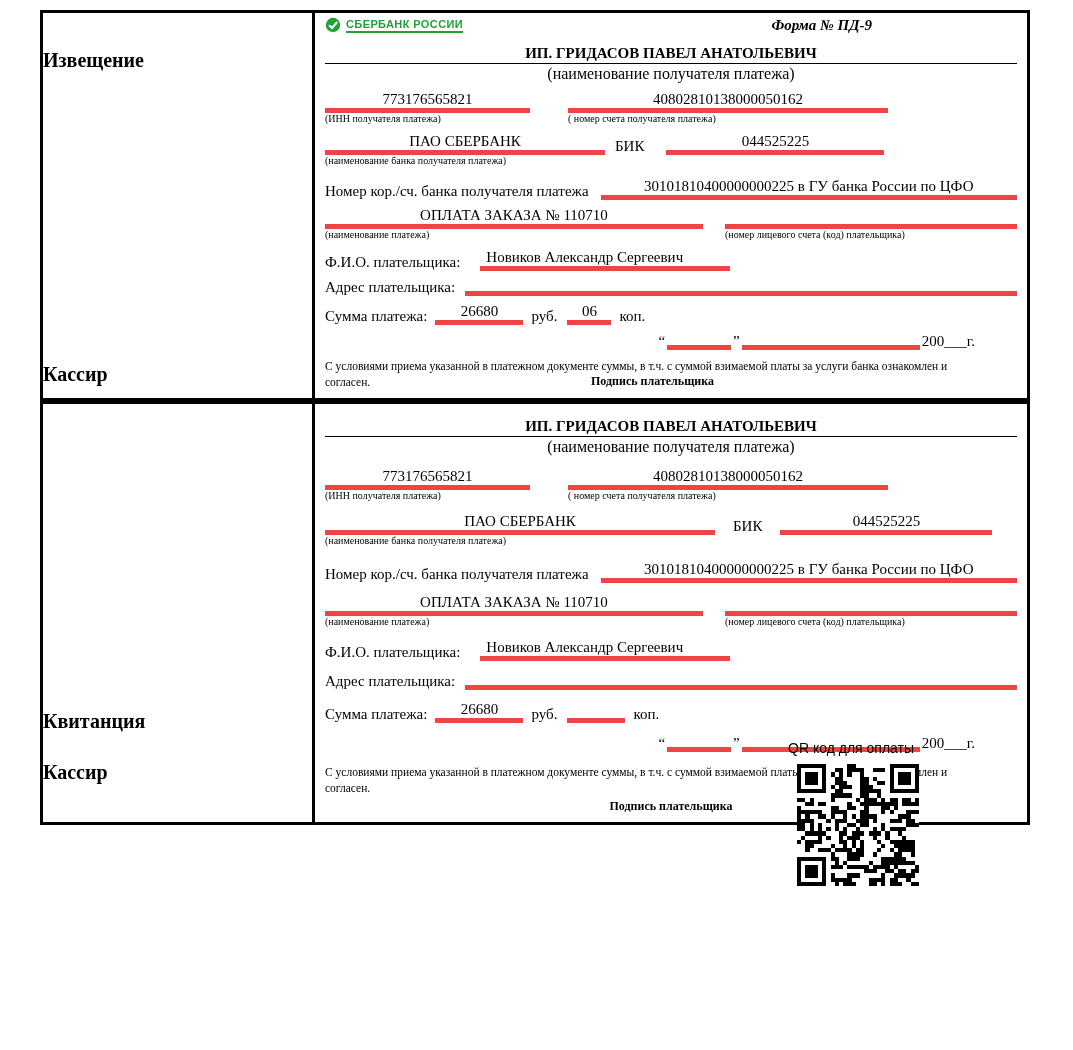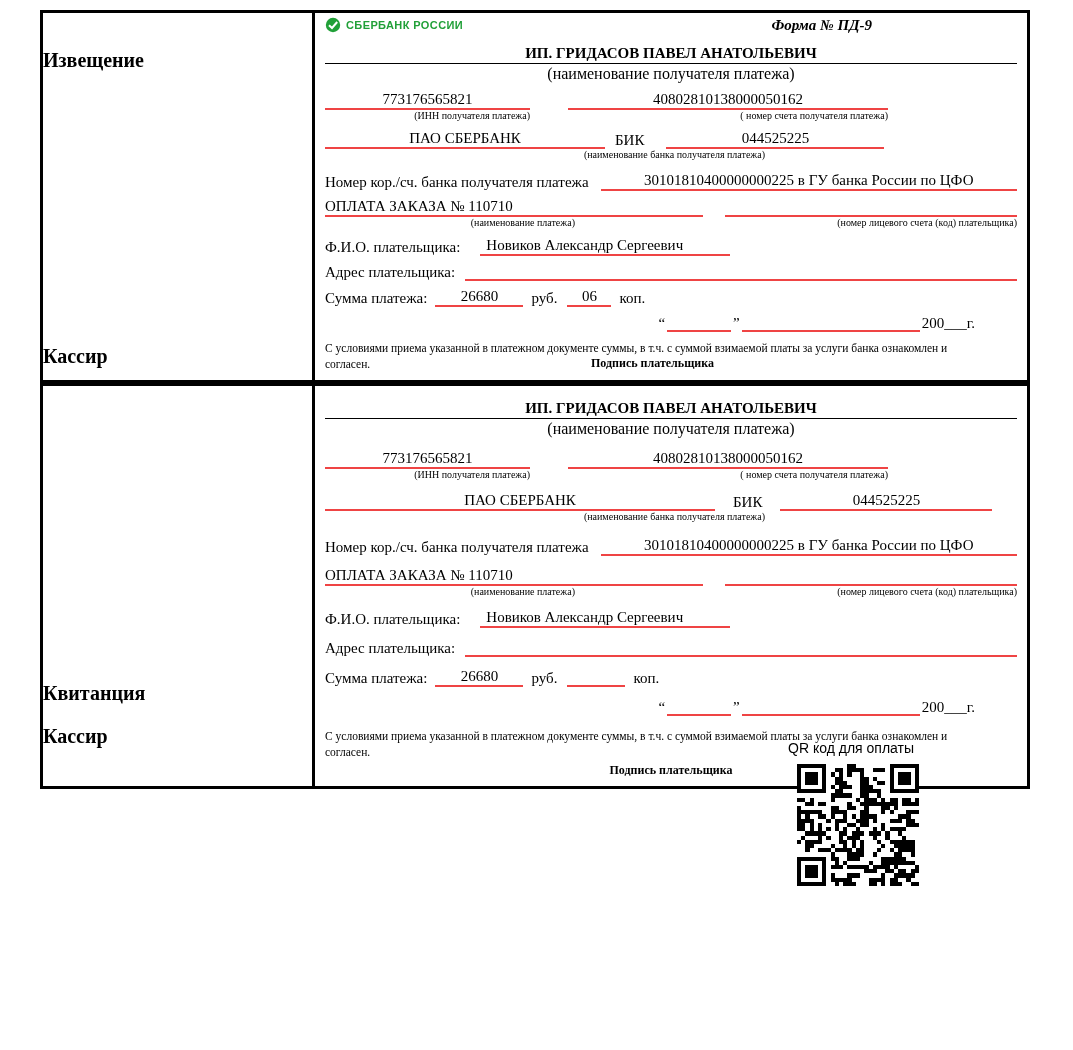--- a/index.html
+++ b/index.html
@@ -6,49 +6,49 @@
   html,body{background:#fff;overflow:hidden}
   body{width:1073px;height:1050px;position:relative;font-family:"Liberation Serif",serif;color:#000;font-size:15px}
   .form{position:absolute;left:40px;top:10px;width:990px}
   .slip{display:flex;border:3px solid #000;background:#fff}
   .slip.top{min-height:361px}
   .slip.bottom{min-height:400px}
   .stub{flex:0 0 272px;border-right:3px solid #000;display:flex;flex-direction:column;font-weight:bold;font-size:20px}
   .stub-top .stub-label{margin-top:36px}
   .stub-top .stub-cashier{margin-top:auto;margin-bottom:12px}
   .stub-bottom{justify-content:flex-end}
-  .stub-bottom .stub-label{margin-bottom:20px}
+  .stub-bottom .stub-label{margin-bottom:28px}
   .stub-bottom .stub-cashier{margin-bottom:38px}
   .pane{flex:1;min-width:0;padding:4px 10px 8px 10px;position:relative}
   .pane.receipt{padding-top:14px}
   .header-row{display:flex;justify-content:space-between;align-items:flex-start;height:28px}
   .logo{display:flex;align-items:center;gap:5px}
-  .logo-col{display:flex;flex-direction:row}
+  .logo-col{display:flex;flex-direction:column}
   .logo-text{font-family:"Liberation Sans",sans-serif;font-weight:bold;font-size:11px;color:#21A038;letter-spacing:.4px;white-space:nowrap}
   .logo-rule{height:2px;background:#21A038;margin-top:1px}
   .form-label{font-style:italic;font-weight:bold;margin-right:145px;white-space:nowrap}
   .name-line{font-weight:bold;text-align:center;border-bottom:1px solid #000;padding-bottom:1px}
-  .cap{font-size:10px;line-height:1.25;text-align:right;display:inline-block}
+  .cap{font-size:10px;line-height:1.25;text-align:left;display:inline-block}
   .cap-full{font-size:16px;line-height:1.25;text-align:center}
   .row{display:flex;align-items:flex-end}
-  .u{border-bottom:2px solid #ef4444;display:inline-block;text-align:center;min-height:18px}
+  .u{border-bottom:5px solid #ef4444;display:inline-block;text-align:center;min-height:18px}
   .vr{margin-top:7px}
   .receipt .vr{margin-top:11px}
   .vr2{margin-top:11px}
   .receipt .vr2{margin-top:13px}
   .w-inn{width:205px}
   .w-acc{width:320px;margin-left:38px}
   .w-bank{width:280px}
   .receipt .w-bank{width:390px}
   .bik-label{margin-left:10px;white-space:nowrap}
   .receipt .bik-label{margin-left:18px}
   .w-bik{width:218px;margin-left:22px}
   .receipt .w-bik{width:212px;margin-left:18px}
   .w-bankcap{width:440px}
-  .w-purpose{width:378px;text-align:left;white-space:nowrap}
+  .w-purpose{width:378px;text-align:center;white-space:nowrap}
   .w-payercode{width:292px;margin-left:auto}
   .w-purposecap{width:250px}
   .corr-label{white-space:nowrap}
   .corr-value{flex:1;margin-left:12px;text-align:center;white-space:nowrap;overflow:hidden}
   .fio-label{white-space:nowrap}
   .fio-value{min-width:250px;margin-left:20px;text-align:left;padding:0 6px;white-space:nowrap}
   .addr-line{flex:1;margin-left:10px}
   .sum-label{white-space:nowrap}
   .sum-value{width:88px;margin-left:8px}
   .rub{margin-left:8px}

